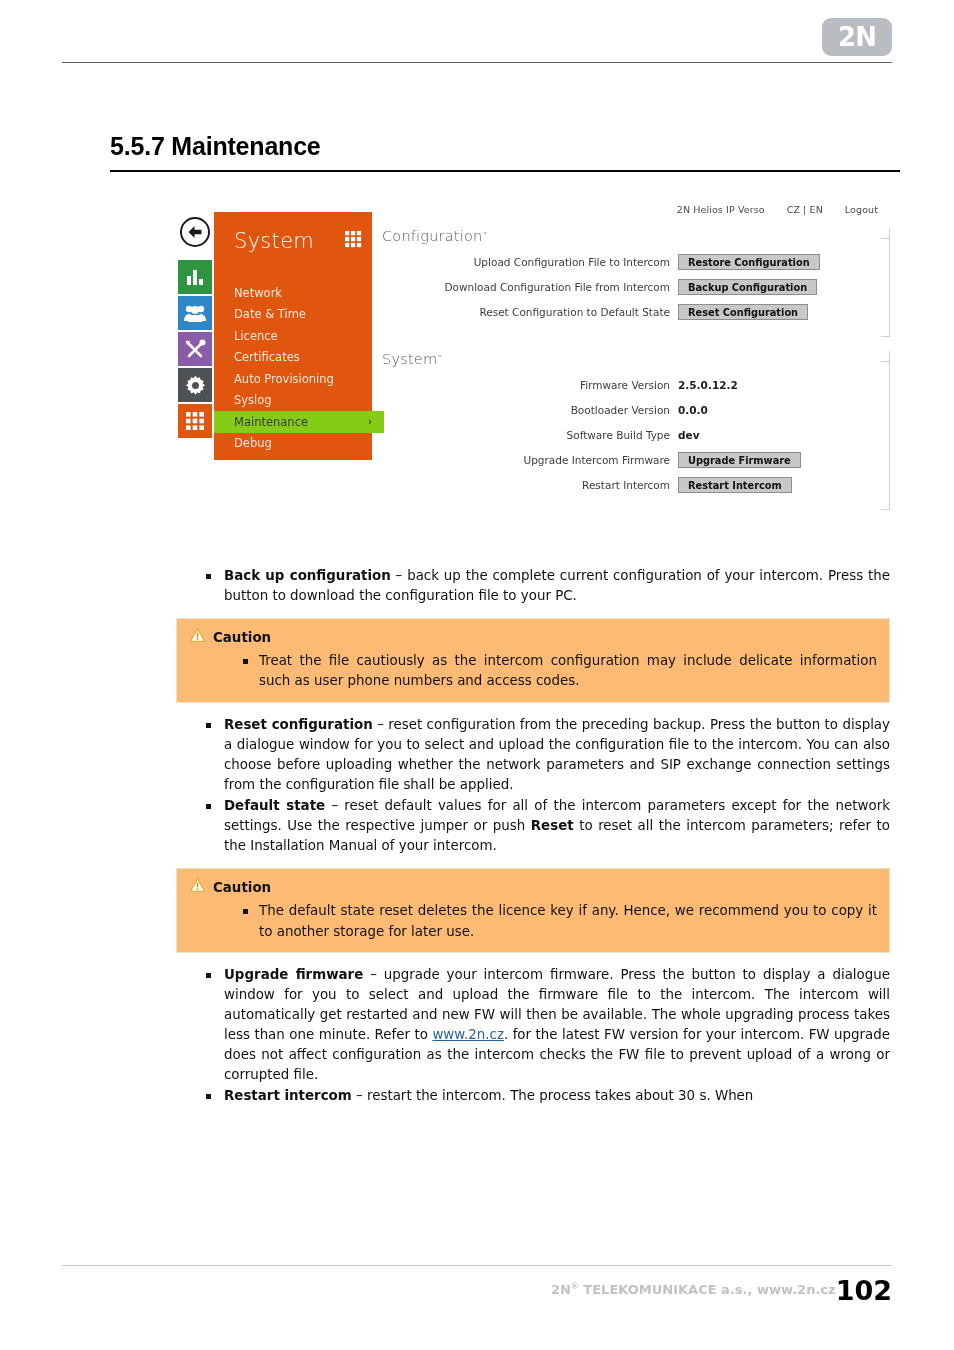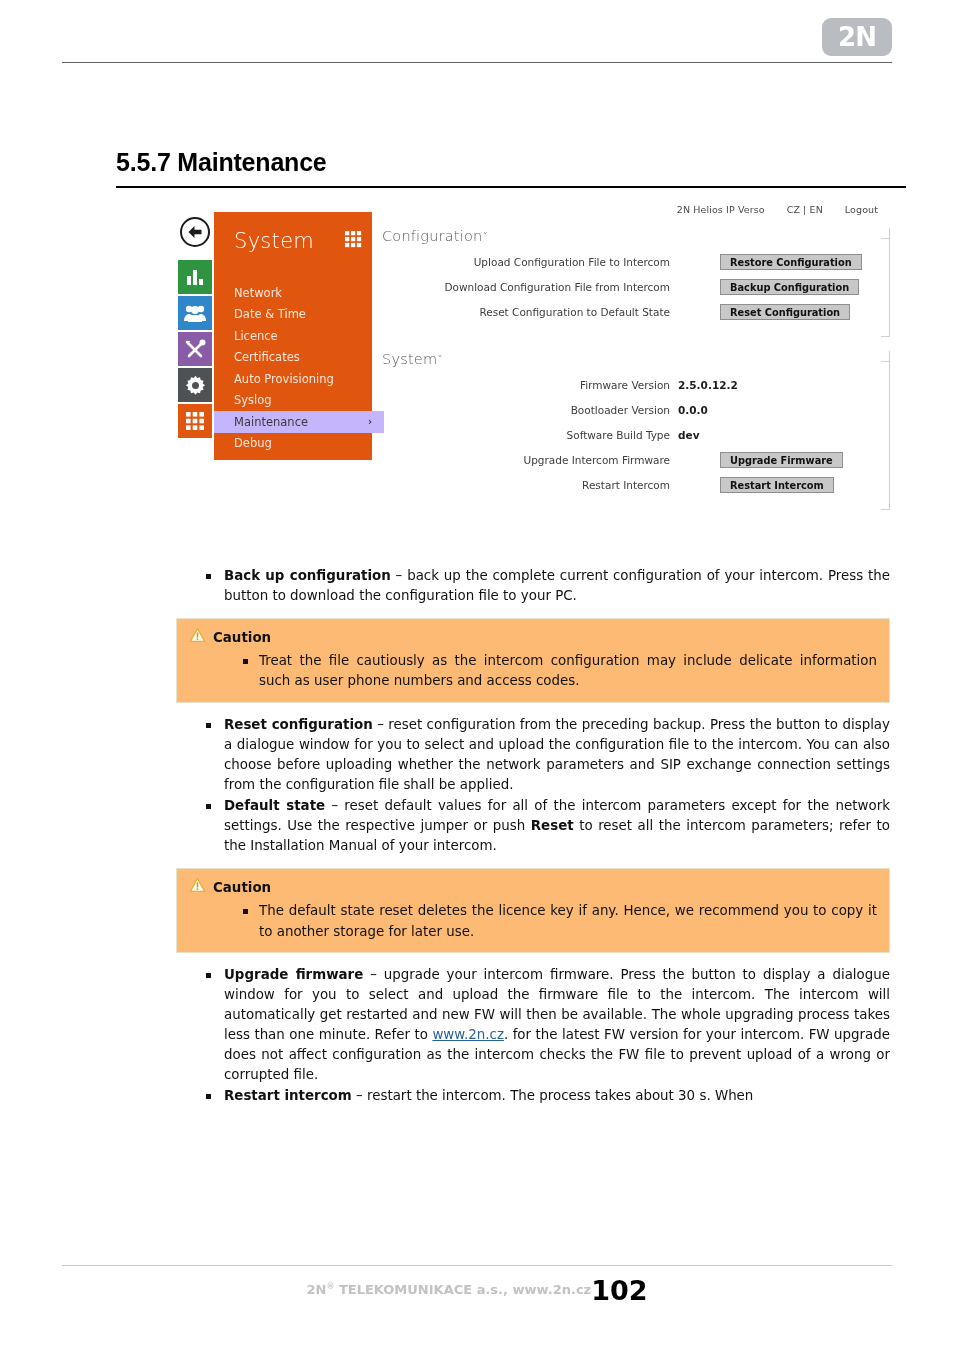--- a/index.html
+++ b/index.html
@@ -45,23 +45,22 @@
     left: 62px; right: 62px;
     top: 62px;
     height: 1px;
     background: #5f6165;
   }
 
   
   .section-title-wrap {
     position: absolute;
     left: 110px;
-    top: 148px;
+    top: 132px;
     width: 790px;
-    margin-left: 6px;
   }
   h1.section-title {
     margin: 0;
     font-family: "Liberation Sans", sans-serif;
     font-size: 25px;
     font-weight: bold;
     color: #000000;
     letter-spacing: -0.2px;
   }
   .title-rule {
@@ -154,21 +153,21 @@
     display: flex;
     align-items: center;
     padding-left: 20px;
     padding-right: 12px;
     color: #f7e7dd;
     font-size: 11.5px;
     justify-content: space-between;
   }
   .menu-item.first { margin-top: 12px; }
   .menu-item.active {
-    background: #c4b5fd;
+    background: #84cc16;
     color: #3b3b3b;
     width: 170px;
   }
   .menu-item .chev { font-size: 10px; font-weight: bold; }
 
   
   .content {
     position: absolute;
     left: 206px;
     top: 30px;
@@ -226,21 +225,20 @@
     background: #c8c8c8;
     border: 1px solid #8e8e8e;
     font-family: "DejaVu Sans", sans-serif;
     font-size: 9.8px;
     font-weight: bold;
     color: #111111;
     padding: 3px 9px 0;
     line-height: 1.1;
     white-space: nowrap;
     cursor: pointer;
-    margin-left: 42px;
   }
 
   
   .body-wrap {
     position: absolute;
     left: 176px;
     top: 566px;
     width: 714px;
     font-family: "DejaVu Sans", sans-serif;
     font-size: 13.4px;
@@ -317,21 +315,21 @@
     height: 1px;
     background: #c9c9c9;
   }
   .footer {
     position: absolute;
     left: 62px; right: 62px;
     bottom: 40px;
     height: 40px;
     display: flex;
     align-items: center;
-    justify-content: center;
+    justify-content: flex-end;
     color: #c2c2c2;
   }
   .footer-left {
     font-family: "DejaVu Sans", sans-serif;
     font-size: 13px;
     font-weight: bold;
   }
   .footer-left sup { font-size: 8px; }
   .footer-page {
     font-family: "DejaVu Sans", sans-serif;

